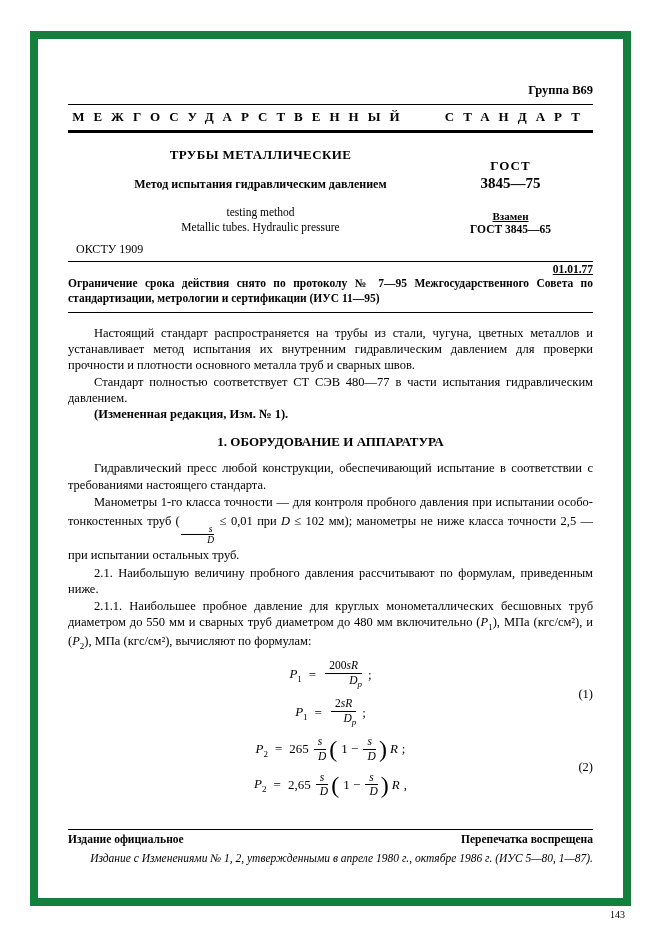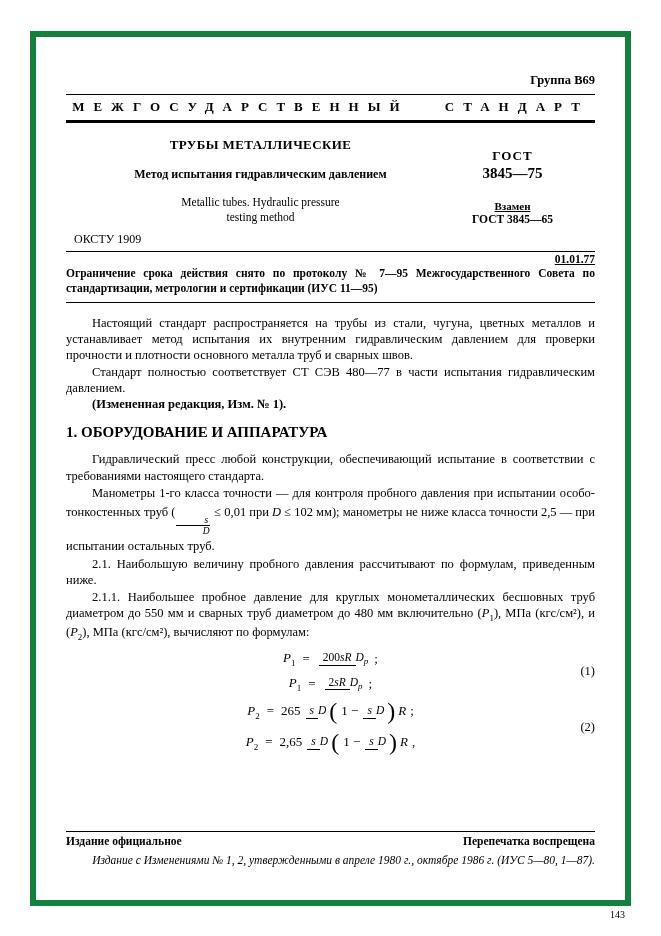--- a/index.html
+++ b/index.html
@@ -1,19 +1,19 @@
 <!DOCTYPE html>
 <html><head>
 <meta charset="utf-8">
 <style>
   * { margin:0; padding:0; box-sizing:border-box; }
   html, body { width:661px; height:936px; }
   body { font-family:"Liberation Serif", serif; background:#ffffff; color:#000; position:relative; }
 
-  .frame { position:absolute; left:30px; top:31px; width:601px; height:875px; border:6px solid #15803d; padding:0 30px; overflow:hidden; }
+  .frame { position:absolute; left:30px; top:31px; width:601px; height:875px; border:8px solid #15803d; padding:8px 30px; overflow:hidden; }
 
   .group-row { margin-top:36px; text-align:right; font-weight:bold; font-size:12.5px; }
 
   .banner { margin-top:6px; border-top:1px solid #000; border-bottom:3px solid #000; padding:4px 0 5px;
             text-align:center; font-weight:bold; font-size:13px; letter-spacing:9px; word-spacing:24px;
             white-space:nowrap; overflow:hidden; }
 
   .title-section { display:flex; margin-top:12px;align-items:flex-end; }
   .title-left { flex:1; text-align:center; padding-left:25px; }
   .title-right { width:165px; text-align:center; }
@@ -29,36 +29,36 @@
   .rule { border:none; border-top:1px solid #000; height:0; }
 
   .decree { font-weight:bold; font-size:11.5px; text-align:justify; line-height:1.3; margin-top:6px; }
   .date-row { text-align:right; font-weight:bold; font-size:11.5px; margin:1px 0; }
   .date-row span { text-decoration:underline; }
   .restriction { font-weight:bold; font-size:11.5px; text-align:justify; line-height:1.3; margin-bottom:6px; }
 
   .body-p { font-size:12.5px; line-height:1.3; text-align:justify; text-indent:26px; }
   .mt { margin-top:12px; }
   .bold { font-weight:bold; }
-  .sec-heading { text-align:left; font-weight:bold; font-size:15px; margin:12px 0 10px; }
+  .sec-heading { text-align:center; font-weight:bold; font-size:13px; margin:12px 0 10px; }
 
   i.v { font-style:italic; }
   sub { font-size:9px; }
 
   .frac-p { line-height:1.5; }
   .ifrac { display:inline-flex; flex-direction:column; align-items:center; font-size:9.5px; font-style:italic;
            line-height:1.15; vertical-align:-7px; margin:0 1px; }
   .ifrac .itop { border-bottom:1px solid #000; padding:0 2px; }
 
   .eq-block { position:relative; margin-top:4px; }
   .eq-row { display:flex; justify-content:center; align-items:center; font-size:13px; margin:7px 0; font-style:italic; }
   .pvar { font-style:italic; }
   .pvar sub { font-style:normal; }
   .feq { font-style:normal; margin:0 7px; }
-  .ffrac { display:inline-flex; flex-direction:row; align-items:flex-start; font-size:11.5px; line-height:1.2; margin:0 2px; }
+  .ffrac { display:inline-flex; flex-direction:column; align-items:flex-end; font-size:11.5px; line-height:1.2; margin:0 2px; }
   .ffrac .top { border-bottom:1px solid #000; padding:0 4px; }
   .roman { font-style:normal; }
   .coef { font-style:normal; margin-right:3px; }
   .one { font-style:normal; margin:0 3px; }
   .mult { font-style:italic; margin-left:2px; }
   .bigp { font-style:normal; font-size:24px; font-weight:400; line-height:1; margin:0 1px; }
   .ftail { font-style:normal; margin-left:4px; }
   .eq-number { position:absolute; right:0; top:50%; transform:translateY(-50%); font-size:12.5px; }
 
   .footer { position:absolute; left:30px; right:30px; bottom:34px; }
@@ -73,22 +73,22 @@
 
   <div class="group-row">Группа В69</div>
 
   <div class="banner">МЕЖГОСУДАРСТВЕННЫЙ СТАНДАРТ</div>
 
   <div class="title-section">
     <div class="title-left">
       <div class="doc-title">ТРУБЫ МЕТАЛЛИЧЕСКИЕ</div>
       <div class="doc-subtitle">Метод испытания гидравлическим давлением</div>
       <div class="doc-english">
+        <div>testing method</div>
         <div>Metallic tubes. Hydraulic pressure</div>
-        <div>testing method</div>
       </div>
     </div>
     <div class="title-right">
       <div class="gost-label">ГОСТ</div>
       <div class="gost-number">3845—75</div>
       <div class="replaces-label">Взамен</div>
       <div class="replaces-number">ГОСТ 3845—65</div>
     </div>
   </div>
 

